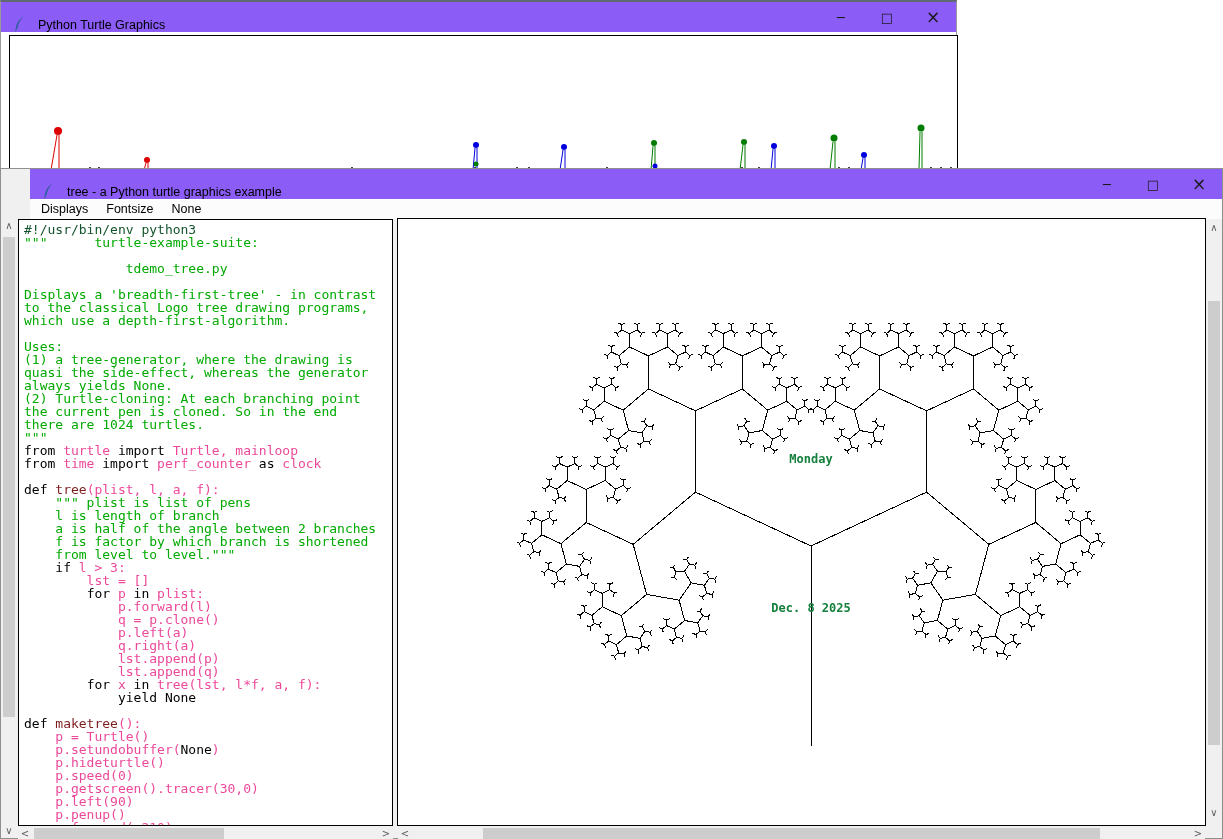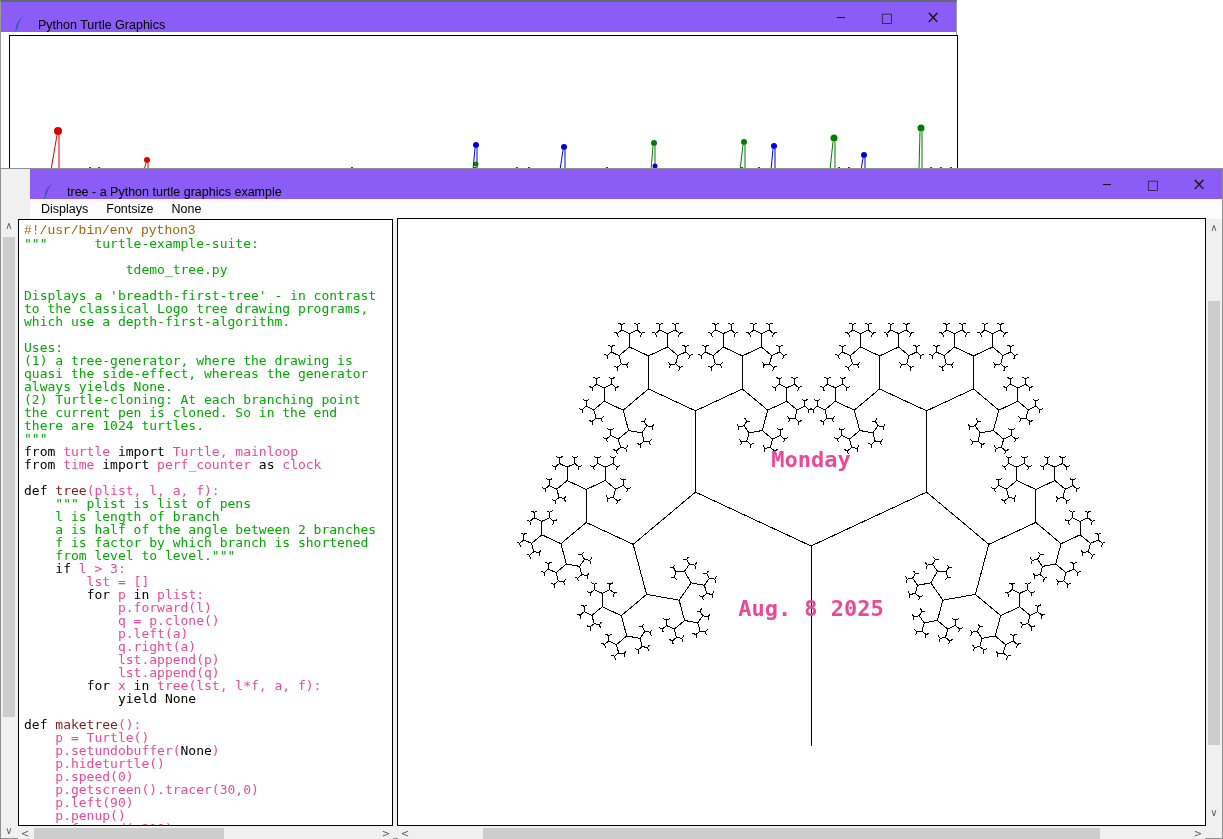--- a/index.html
+++ b/index.html
@@ -21,31 +21,31 @@
   .menubar{height:20px;background:#fcfcfc;display:flex;align-items:center;padding-left:2px;border-bottom:1px solid #f0f0f0;}
   .menu-item{font-size:12.5px;color:#000;padding:2px 9px;}
   
   #bg-canvas{position:absolute;left:8px;top:33px;width:947px;height:790px;background:#fff;border:1px solid #000;}
   #saplings-svg{position:absolute;left:0;top:0;}
   
   #code-vscroll{position:absolute;left:0;top:50px;width:16px;height:619px;background:#f0f0f0;}
   #code-pane{position:absolute;left:17px;top:50px;width:375px;height:607px;background:#ffffff;border:1px solid #000;box-sizing:border-box;overflow:hidden;}
   #code-text{font-family:"DejaVu Sans Mono",monospace;font-size:13px;line-height:13px;white-space:pre;padding:3px 0 0 5px;}
   .code-line{min-height:13px;}
-  .tok-c{color:#a16207;font-family:Liberation Mono, monospace;} .tok-s{color:#00aa00;} .tok-k{color:#000000;margin-top:24px;}
+  .tok-c{color:#14532d;} .tok-s{color:#00aa00;} .tok-k{color:#000000;margin-top:24px;}
   .tok-d{color:#7f1d1d;} .tok-p{color:#ec4899;}
   #code-hscroll{position:absolute;left:17px;top:658px;width:375px;height:13px;background:#f0f0f0;}
   #canvas-area{position:absolute;left:396px;top:49px;width:809px;height:608px;background:#ffffff;border:1px solid #000;box-sizing:border-box;overflow:hidden;}
   #canvas-vscroll{position:absolute;left:1206px;top:52px;width:14px;height:598px;background:#f0f0f0;}
   #canvas-hscroll{position:absolute;left:397px;top:658px;width:807px;height:13px;background:#f0f0f0;}
   .sb-thumb{position:absolute;background:#cdcdcd;}
   .sb-arrow{position:absolute;color:#606060;display:flex;align-items:center;justify-content:center;
     font-size:10px;line-height:1;font-family:"DejaVu Sans",sans-serif;}
   .canvas-label{position:absolute;transform:translate(-50%,-50%);
-    font-family:"DejaVu Sans Mono",monospace;font-weight:bold;font-size:22px;color:#ec4899;white-space:pre;}
+    font-family:"DejaVu Sans Mono",monospace;font-weight:bold;font-size:12px;color:#15803d;white-space:pre;}
   #tree-svg{position:absolute;left:0;top:0;}
 </style>
 </head>
 <body>
 
 <div class="window" id="bg-window">
   <div class="titlebar">
     <span class="app-icon">
       <svg width="16" height="16" viewBox="0 0 16 16">
         <path d="M11.2 0.8 C7 3.2 4.4 7.6 3.8 12.6 L5.5 12.6 C6 8 8 4 11.2 0.8 Z" fill="#2a6099"></path>
@@ -146,21 +146,21 @@
     <div class="sb-arrow" style="left:0;top:0;width:14px;height:13px;">&lt;</div>
     <div class="sb-thumb" style="left:16px;top:1px;width:190px;height:11px;"></div>
     <div class="sb-arrow" style="right:0;top:0;width:14px;height:13px;">&gt;</div>
   </div>
 
   <div id="canvas-area">
     <svg id="tree-svg" width="807" height="606">
       <path id="tree-path" fill="none" stroke-width="1" shape-rendering="crispEdges" d="M413.00 527.00L413.00 327.00M413.00 327.00L297.45 273.12M297.45 273.12L235.18 325.36M235.18 325.36L248.59 375.41M248.59 375.41L281.12 381.15M281.12 381.15L293.20 363.90M293.20 363.90L286.49 352.27M286.49 352.27L277.96 353.02M277.96 353.02L276.10 358.15M276.10 358.15L278.56 360.61M276.10 358.15L272.63 358.45M277.96 353.02L275.24 348.29M275.24 348.29L271.77 348.60M275.24 348.29L277.23 345.45M286.49 352.27L291.40 345.26M291.40 345.26L288.67 340.54M288.67 340.54L285.21 340.84M288.67 340.54L290.67 337.69M291.40 345.26L296.77 346.21M296.77 346.21L298.77 343.36M296.77 346.21L297.67 349.57M293.20 363.90L306.42 366.23M306.42 366.23L311.33 359.22M311.33 359.22L308.60 354.50M308.60 354.50L305.14 354.80M308.60 354.50L310.60 351.65M311.33 359.22L316.70 360.17M316.70 360.17L318.70 357.32M316.70 360.17L317.61 363.53M306.42 366.23L308.64 374.50M308.64 374.50L314.01 375.45M314.01 375.45L316.01 372.60M314.01 375.45L314.91 378.80M308.64 374.50L304.46 378.00M304.46 378.00L305.36 381.36M304.46 378.00L301.31 376.53M281.12 381.15L286.57 401.49M286.57 401.49L299.79 403.82M299.79 403.82L304.70 396.81M304.70 396.81L301.98 392.09M301.98 392.09L298.51 392.39M301.98 392.09L303.97 389.24M304.70 396.81L310.08 397.76M310.08 397.76L312.07 394.91M310.08 397.76L310.98 401.12M299.79 403.82L302.01 412.09M302.01 412.09L307.38 413.04M307.38 413.04L309.38 410.19M307.38 413.04L308.28 416.40M302.01 412.09L297.83 415.60M297.83 415.60L298.73 418.96M297.83 415.60L294.68 414.13M286.57 401.49L276.29 410.12M276.29 410.12L278.50 418.39M278.50 418.39L283.88 419.33M283.88 419.33L285.87 416.49M283.88 419.33L284.78 422.69M278.50 418.39L274.33 421.89M274.33 421.89L275.23 425.25M274.33 421.89L271.17 420.42M276.29 410.12L268.53 406.50M268.53 406.50L264.35 410.01M264.35 410.01L265.25 413.37M264.35 410.01L261.20 408.54M268.53 406.50L268.53 401.05M268.53 401.05L265.38 399.58M268.53 401.05L271.69 399.58M248.59 375.41L223.29 396.65M223.29 396.65L228.74 416.99M228.74 416.99L241.96 419.32M241.96 419.32L246.87 412.31M246.87 412.31L244.14 407.58M244.14 407.58L240.67 407.89M244.14 407.58L246.13 404.73M246.87 412.31L252.24 413.26M252.24 413.26L254.24 410.41M252.24 413.26L253.14 416.62M241.96 419.32L244.17 427.59M244.17 427.59L249.55 428.53M249.55 428.53L251.54 425.68M249.55 428.53L250.45 431.89M244.17 427.59L239.99 431.09M239.99 431.09L240.89 434.45M239.99 431.09L236.84 429.62M228.74 416.99L218.45 425.62M218.45 425.62L220.67 433.88M220.67 433.88L226.04 434.83M226.04 434.83L228.04 431.98M226.04 434.83L226.94 438.19M220.67 433.88L216.49 437.39M216.49 437.39L217.39 440.75M216.49 437.39L213.34 435.92M218.45 425.62L210.70 422.00M210.70 422.00L206.52 425.51M206.52 425.51L207.42 428.87M206.52 425.51L203.36 424.04M210.70 422.00L210.70 416.54M210.70 416.54L207.54 415.07M210.70 416.54L213.85 415.07M223.29 396.65L204.20 387.75M204.20 387.75L193.92 396.38M193.92 396.38L196.13 404.64M196.13 404.64L201.51 405.59M201.51 405.59L203.50 402.74M201.51 405.59L202.41 408.95M196.13 404.64L191.95 408.15M191.95 408.15L192.85 411.51M191.95 408.15L188.80 406.68M193.92 396.38L186.16 392.76M186.16 392.76L181.98 396.27M181.98 396.27L182.88 399.63M181.98 396.27L178.83 394.80M186.16 392.76L186.16 387.30M186.16 387.30L183.01 385.83M186.16 387.30L189.31 385.83M204.20 387.75L204.20 374.32M204.20 374.32L196.44 370.71M196.44 370.71L192.27 374.21M192.27 374.21L193.17 377.57M192.27 374.21L189.11 372.74M196.44 370.71L196.44 365.25M196.44 365.25L193.29 363.78M196.44 365.25L199.60 363.78M204.20 374.32L211.96 370.71M211.96 370.71L211.96 365.25M211.96 365.25L208.81 363.78M211.96 365.25L215.11 363.78M211.96 370.71L216.14 374.21M216.14 374.21L219.29 372.74M216.14 374.21L215.24 377.57M235.18 325.36L188.22 303.46M188.22 303.46L162.91 324.70M162.91 324.70L168.36 345.04M168.36 345.04L181.59 347.37M181.59 347.37L186.49 340.36M186.49 340.36L183.77 335.63M183.77 335.63L180.30 335.94M183.77 335.63L185.76 332.78M186.49 340.36L191.87 341.31M191.87 341.31L193.86 338.46M191.87 341.31L192.77 344.67M181.59 347.37L183.80 355.64M183.80 355.64L189.17 356.58M189.17 356.58L191.17 353.73M189.17 356.58L190.07 359.94M183.80 355.64L179.62 359.14M179.62 359.14L180.52 362.50M179.62 359.14L176.47 357.67M168.36 345.04L158.08 353.67M158.08 353.67L160.30 361.93M160.30 361.93L165.67 362.88M165.67 362.88L167.66 360.03M165.67 362.88L166.57 366.24M160.30 361.93L156.12 365.44M156.12 365.44L157.02 368.80M156.12 365.44L152.96 363.97M158.08 353.67L150.32 350.05M150.32 350.05L146.14 353.56M146.14 353.56L147.04 356.92M146.14 353.56L142.99 352.09M150.32 350.05L150.32 344.59M150.32 344.59L147.17 343.13M150.32 344.59L153.48 343.13M162.91 324.70L143.83 315.80M143.83 315.80L133.54 324.43M133.54 324.43L135.76 332.69M135.76 332.69L141.13 333.64M141.13 333.64L143.13 330.79M141.13 333.64L142.03 337.00M135.76 332.69L131.58 336.20M131.58 336.20L132.48 339.56M131.58 336.20L128.43 334.73M133.54 324.43L125.79 320.81M125.79 320.81L121.61 324.32M121.61 324.32L122.51 327.68M121.61 324.32L118.46 322.85M125.79 320.81L125.79 315.35M125.79 315.35L122.64 313.88M125.79 315.35L128.94 313.88M143.83 315.80L143.83 302.37M143.83 302.37L136.07 298.76M136.07 298.76L131.89 302.26M131.89 302.26L132.79 305.62M131.89 302.26L128.74 300.79M136.07 298.76L136.07 293.30M136.07 293.30L132.92 291.83M136.07 293.30L139.22 291.83M143.83 302.37L151.58 298.76M151.58 298.76L151.58 293.30M151.58 293.30L148.43 291.83M151.58 293.30L154.74 291.83M151.58 298.76L155.76 302.26M155.76 302.26L158.92 300.79M155.76 302.26L154.86 305.62M188.22 303.46L188.22 270.43M188.22 270.43L169.13 261.53M169.13 261.53L158.85 270.16M158.85 270.16L161.06 278.43M161.06 278.43L166.44 279.37M166.44 279.37L168.43 276.53M166.44 279.37L167.34 282.73M161.06 278.43L156.88 281.93M156.88 281.93L157.78 285.29M156.88 281.93L153.73 280.46M158.85 270.16L151.09 266.54M151.09 266.54L146.91 270.05M146.91 270.05L147.81 273.41M146.91 270.05L143.76 268.58M151.09 266.54L151.09 261.09M151.09 261.09L147.94 259.62M151.09 261.09L154.24 259.62M169.13 261.53L169.13 248.11M169.13 248.11L161.38 244.49M161.38 244.49L157.20 248.00M157.20 248.00L158.10 251.36M157.20 248.00L154.04 246.53M161.38 244.49L161.38 239.03M161.38 239.03L158.22 237.56M161.38 239.03L164.53 237.56M169.13 248.11L176.89 244.49M176.89 244.49L176.89 239.03M176.89 239.03L173.74 237.56M176.89 239.03L180.04 237.56M176.89 244.49L181.07 248.00M181.07 248.00L184.22 246.53M181.07 248.00L180.17 251.36M188.22 270.43L207.30 261.53M207.30 261.53L207.30 248.11M207.30 248.11L199.55 244.49M199.55 244.49L195.37 248.00M195.37 248.00L196.27 251.36M195.37 248.00L192.22 246.53M199.55 244.49L199.55 239.03M199.55 239.03L196.40 237.56M199.55 239.03L202.70 237.56M207.30 248.11L215.06 244.49M215.06 244.49L215.06 239.03M215.06 239.03L211.91 237.56M215.06 239.03L218.21 237.56M215.06 244.49L219.24 248.00M219.24 248.00L222.39 246.53M219.24 248.00L218.34 251.36M207.30 261.53L217.59 270.16M217.59 270.16L225.34 266.54M225.34 266.54L225.34 261.09M225.34 261.09L222.19 259.62M225.34 261.09L228.50 259.62M225.34 266.54L229.52 270.05M229.52 270.05L232.68 268.58M229.52 270.05L228.62 273.41M217.59 270.16L215.37 278.43M215.37 278.43L219.55 281.93M219.55 281.93L222.71 280.46M219.55 281.93L218.65 285.29M215.37 278.43L210.00 279.37M210.00 279.37L209.10 282.73M210.00 279.37L208.01 276.53M297.45 273.12L297.45 191.83M297.45 191.83L250.48 169.94M250.48 169.94L225.18 191.17M225.18 191.17L230.63 211.51M230.63 211.51L243.85 213.84M243.85 213.84L248.76 206.83M248.76 206.83L246.03 202.11M246.03 202.11L242.57 202.41M246.03 202.11L248.03 199.26M248.76 206.83L254.13 207.78M254.13 207.78L256.13 204.93M254.13 207.78L255.03 211.14M243.85 213.84L246.07 222.11M246.07 222.11L251.44 223.06M251.44 223.06L253.43 220.21M251.44 223.06L252.34 226.42M246.07 222.11L241.89 225.62M241.89 225.62L242.79 228.98M241.89 225.62L238.73 224.15M230.63 211.51L220.35 220.14M220.35 220.14L222.56 228.41M222.56 228.41L227.93 229.35M227.93 229.35L229.93 226.51M227.93 229.35L228.83 232.71M222.56 228.41L218.38 231.91M218.38 231.91L219.28 235.27M218.38 231.91L215.23 230.44M220.35 220.14L212.59 216.52M212.59 216.52L208.41 220.03M208.41 220.03L209.31 223.39M208.41 220.03L205.26 218.56M212.59 216.52L212.59 211.07M212.59 211.07L209.44 209.60M212.59 211.07L215.74 209.60M225.18 191.17L206.09 182.27M206.09 182.27L195.81 190.90M195.81 190.90L198.02 199.17M198.02 199.17L203.40 200.11M203.40 200.11L205.39 197.26M203.40 200.11L204.30 203.47M198.02 199.17L193.84 202.67M193.84 202.67L194.74 206.03M193.84 202.67L190.69 201.20M195.81 190.90L188.05 187.28M188.05 187.28L183.87 190.79M183.87 190.79L184.77 194.15M183.87 190.79L180.72 189.32M188.05 187.28L188.05 181.83M188.05 181.83L184.90 180.36M188.05 181.83L191.20 180.36M206.09 182.27L206.09 168.84M206.09 168.84L198.34 165.23M198.34 165.23L194.16 168.73M194.16 168.73L195.06 172.09M194.16 168.73L191.00 167.27M198.34 165.23L198.34 159.77M198.34 159.77L195.18 158.30M198.34 159.77L201.49 158.30M206.09 168.84L213.85 165.23M213.85 165.23L213.85 159.77M213.85 159.77L210.70 158.30M213.85 159.77L217.00 158.30M213.85 165.23L218.03 168.73M218.03 168.73L221.18 167.27M218.03 168.73L217.13 172.09M250.48 169.94L250.48 136.90M250.48 136.90L231.40 128.00M231.40 128.00L221.11 136.63M221.11 136.63L223.33 144.90M223.33 144.90L228.70 145.85M228.70 145.85L230.70 143.00M228.70 145.85L229.60 149.21M223.33 144.90L219.15 148.41M219.15 148.41L220.05 151.77M219.15 148.41L216.00 146.94M221.11 136.63L213.36 133.02M213.36 133.02L209.18 136.52M209.18 136.52L210.08 139.88M209.18 136.52L206.03 135.05M213.36 133.02L213.36 127.56M213.36 127.56L210.21 126.09M213.36 127.56L216.51 126.09M231.40 128.00L231.40 114.58M231.40 114.58L223.64 110.96M223.64 110.96L219.46 114.47M219.46 114.47L220.36 117.83M219.46 114.47L216.31 113.00M223.64 110.96L223.64 105.51M223.64 105.51L220.49 104.04M223.64 105.51L226.79 104.04M231.40 114.58L239.15 110.96M239.15 110.96L239.15 105.51M239.15 105.51L236.00 104.04M239.15 105.51L242.31 104.04M239.15 110.96L243.33 114.47M243.33 114.47L246.49 113.00M243.33 114.47L242.43 117.83M250.48 136.90L269.57 128.00M269.57 128.00L269.57 114.58M269.57 114.58L261.81 110.96M261.81 110.96L257.63 114.47M257.63 114.47L258.53 117.83M257.63 114.47L254.48 113.00M261.81 110.96L261.81 105.51M261.81 105.51L258.66 104.04M261.81 105.51L264.97 104.04M269.57 114.58L277.33 110.96M277.33 110.96L277.33 105.51M277.33 105.51L274.17 104.04M277.33 105.51L280.48 104.04M277.33 110.96L281.51 114.47M281.51 114.47L284.66 113.00M281.51 114.47L280.61 117.83M269.57 128.00L279.85 136.63M279.85 136.63L287.61 133.02M287.61 133.02L287.61 127.56M287.61 127.56L284.46 126.09M287.61 127.56L290.76 126.09M287.61 133.02L291.79 136.52M291.79 136.52L294.94 135.05M291.79 136.52L290.89 139.88M279.85 136.63L277.64 144.90M277.64 144.90L281.82 148.41M281.82 148.41L284.97 146.94M281.82 148.41L280.92 151.77M277.64 144.90L272.27 145.85M272.27 145.85L271.37 149.21M272.27 145.85L270.27 143.00M297.45 191.83L344.41 169.94M344.41 169.94L344.41 136.90M344.41 136.90L325.32 128.00M325.32 128.00L315.04 136.63M315.04 136.63L317.25 144.90M317.25 144.90L322.63 145.85M322.63 145.85L324.62 143.00M322.63 145.85L323.53 149.21M317.25 144.90L313.07 148.41M313.07 148.41L313.97 151.77M313.07 148.41L309.92 146.94M315.04 136.63L307.28 133.02M307.28 133.02L303.10 136.52M303.10 136.52L304.00 139.88M303.10 136.52L299.95 135.05M307.28 133.02L307.28 127.56M307.28 127.56L304.13 126.09M307.28 127.56L310.43 126.09M325.32 128.00L325.32 114.58M325.32 114.58L317.57 110.96M317.57 110.96L313.39 114.47M313.39 114.47L314.29 117.83M313.39 114.47L310.23 113.00M317.57 110.96L317.57 105.51M317.57 105.51L314.41 104.04M317.57 105.51L320.72 104.04M325.32 114.58L333.08 110.96M333.08 110.96L333.08 105.51M333.08 105.51L329.93 104.04M333.08 105.51L336.23 104.04M333.08 110.96L337.26 114.47M337.26 114.47L340.41 113.00M337.26 114.47L336.36 117.83M344.41 136.90L363.49 128.00M363.49 128.00L363.49 114.58M363.49 114.58L355.74 110.96M355.74 110.96L351.56 114.47M351.56 114.47L352.46 117.83M351.56 114.47L348.41 113.00M355.74 110.96L355.74 105.51M355.74 105.51L352.58 104.04M355.74 105.51L358.89 104.04M363.49 114.58L371.25 110.96M371.25 110.96L371.25 105.51M371.25 105.51L368.10 104.04M371.25 105.51L374.40 104.04M371.25 110.96L375.43 114.47M375.43 114.47L378.58 113.00M375.43 114.47L374.53 117.83M363.49 128.00L373.78 136.63M373.78 136.63L381.53 133.02M381.53 133.02L381.53 127.56M381.53 127.56L378.38 126.09M381.53 127.56L384.69 126.09M381.53 133.02L385.71 136.52M385.71 136.52L388.87 135.05M385.71 136.52L384.81 139.88M373.78 136.63L371.56 144.90M371.56 144.90L375.74 148.41M375.74 148.41L378.89 146.94M375.74 148.41L374.84 151.77M371.56 144.90L366.19 145.85M366.19 145.85L365.29 149.21M366.19 145.85L364.19 143.00M344.41 169.94L369.71 191.17M369.71 191.17L388.80 182.27M388.80 182.27L388.80 168.84M388.80 168.84L381.04 165.23M381.04 165.23L376.86 168.73M376.86 168.73L377.76 172.09M376.86 168.73L373.71 167.27M381.04 165.23L381.04 159.77M381.04 159.77L377.89 158.30M381.04 159.77L384.19 158.30M388.80 168.84L396.55 165.23M396.55 165.23L396.55 159.77M396.55 159.77L393.40 158.30M396.55 159.77L399.71 158.30M396.55 165.23L400.73 168.73M400.73 168.73L403.89 167.27M400.73 168.73L399.83 172.09M388.80 182.27L399.08 190.90M399.08 190.90L406.84 187.28M406.84 187.28L406.84 181.83M406.84 181.83L403.69 180.36M406.84 181.83L409.99 180.36M406.84 187.28L411.02 190.79M411.02 190.79L414.17 189.32M411.02 190.79L410.12 194.15M399.08 190.90L396.87 199.17M396.87 199.17L401.05 202.67M401.05 202.67L404.20 201.20M401.05 202.67L400.15 206.03M396.87 199.17L391.49 200.11M391.49 200.11L390.59 203.47M391.49 200.11L389.50 197.26M369.71 191.17L364.26 211.51M364.26 211.51L374.55 220.14M374.55 220.14L382.30 216.52M382.30 216.52L382.30 211.07M382.30 211.07L379.15 209.60M382.30 211.07L385.46 209.60M382.30 216.52L386.48 220.03M386.48 220.03L389.63 218.56M386.48 220.03L385.58 223.39M374.55 220.14L372.33 228.41M372.33 228.41L376.51 231.91M376.51 231.91L379.66 230.44M376.51 231.91L375.61 235.27M372.33 228.41L366.96 229.35M366.96 229.35L366.06 232.71M366.96 229.35L364.96 226.51M364.26 211.51L351.04 213.84M351.04 213.84L348.83 222.11M348.83 222.11L353.01 225.62M353.01 225.62L356.16 224.15M353.01 225.62L352.11 228.98M348.83 222.11L343.45 223.06M343.45 223.06L342.55 226.42M343.45 223.06L341.46 220.21M351.04 213.84L346.13 206.83M346.13 206.83L340.76 207.78M340.76 207.78L339.86 211.14M340.76 207.78L338.76 204.93M346.13 206.83L348.86 202.11M348.86 202.11L346.87 199.26M348.86 202.11L352.33 202.41M413.00 327.00L528.55 273.12M528.55 273.12L528.55 191.83M528.55 191.83L481.59 169.94M481.59 169.94L456.29 191.17M456.29 191.17L461.74 211.51M461.74 211.51L474.96 213.84M474.96 213.84L479.87 206.83M479.87 206.83L477.14 202.11M477.14 202.11L473.67 202.41M477.14 202.11L479.13 199.26M479.87 206.83L485.24 207.78M485.24 207.78L487.24 204.93M485.24 207.78L486.14 211.14M474.96 213.84L477.17 222.11M477.17 222.11L482.55 223.06M482.55 223.06L484.54 220.21M482.55 223.06L483.45 226.42M477.17 222.11L472.99 225.62M472.99 225.62L473.89 228.98M472.99 225.62L469.84 224.15M461.74 211.51L451.45 220.14M451.45 220.14L453.67 228.41M453.67 228.41L459.04 229.35M459.04 229.35L461.04 226.51M459.04 229.35L459.94 232.71M453.67 228.41L449.49 231.91M449.49 231.91L450.39 235.27M449.49 231.91L446.34 230.44M451.45 220.14L443.70 216.52M443.70 216.52L439.52 220.03M439.52 220.03L440.42 223.39M439.52 220.03L436.37 218.56M443.70 216.52L443.70 211.07M443.70 211.07L440.54 209.60M443.70 211.07L446.85 209.60M456.29 191.17L437.20 182.27M437.20 182.27L426.92 190.90M426.92 190.90L429.13 199.17M429.13 199.17L434.51 200.11M434.51 200.11L436.50 197.26M434.51 200.11L435.41 203.47M429.13 199.17L424.95 202.67M424.95 202.67L425.85 206.03M424.95 202.67L421.80 201.20M426.92 190.90L419.16 187.28M419.16 187.28L414.98 190.79M414.98 190.79L415.88 194.15M414.98 190.79L411.83 189.32M419.16 187.28L419.16 181.83M419.16 181.83L416.01 180.36M419.16 181.83L422.31 180.36M437.20 182.27L437.20 168.84M437.20 168.84L429.45 165.23M429.45 165.23L425.27 168.73M425.27 168.73L426.17 172.09M425.27 168.73L422.11 167.27M429.45 165.23L429.45 159.77M429.45 159.77L426.29 158.30M429.45 159.77L432.60 158.30M437.20 168.84L444.96 165.23M444.96 165.23L444.96 159.77M444.96 159.77L441.81 158.30M444.96 159.77L448.11 158.30M444.96 165.23L449.14 168.73M449.14 168.73L452.29 167.27M449.14 168.73L448.24 172.09M481.59 169.94L481.59 136.90M481.59 136.90L462.51 128.00M462.51 128.00L452.22 136.63M452.22 136.63L454.44 144.90M454.44 144.90L459.81 145.85M459.81 145.85L461.81 143.00M459.81 145.85L460.71 149.21M454.44 144.90L450.26 148.41M450.26 148.41L451.16 151.77M450.26 148.41L447.11 146.94M452.22 136.63L444.47 133.02M444.47 133.02L440.29 136.52M440.29 136.52L441.19 139.88M440.29 136.52L437.13 135.05M444.47 133.02L444.47 127.56M444.47 127.56L441.31 126.09M444.47 127.56L447.62 126.09M462.51 128.00L462.51 114.58M462.51 114.58L454.75 110.96M454.75 110.96L450.57 114.47M450.57 114.47L451.47 117.83M450.57 114.47L447.42 113.00M454.75 110.96L454.75 105.51M454.75 105.51L451.60 104.04M454.75 105.51L457.90 104.04M462.51 114.58L470.26 110.96M470.26 110.96L470.26 105.51M470.26 105.51L467.11 104.04M470.26 105.51L473.42 104.04M470.26 110.96L474.44 114.47M474.44 114.47L477.59 113.00M474.44 114.47L473.54 117.83M481.59 136.90L500.68 128.00M500.68 128.00L500.68 114.58M500.68 114.58L492.92 110.96M492.92 110.96L488.74 114.47M488.74 114.47L489.64 117.83M488.74 114.47L485.59 113.00M492.92 110.96L492.92 105.51M492.92 105.51L489.77 104.04M492.92 105.51L496.07 104.04M500.68 114.58L508.43 110.96M508.43 110.96L508.43 105.51M508.43 105.51L505.28 104.04M508.43 105.51L511.59 104.04M508.43 110.96L512.61 114.47M512.61 114.47L515.77 113.00M512.61 114.47L511.71 117.83M500.68 128.00L510.96 136.63M510.96 136.63L518.72 133.02M518.72 133.02L518.72 127.56M518.72 127.56L515.57 126.09M518.72 127.56L521.87 126.09M518.72 133.02L522.90 136.52M522.90 136.52L526.05 135.05M522.90 136.52L522.00 139.88M510.96 136.63L508.75 144.90M508.75 144.90L512.93 148.41M512.93 148.41L516.08 146.94M512.93 148.41L512.03 151.77M508.75 144.90L503.37 145.85M503.37 145.85L502.47 149.21M503.37 145.85L501.38 143.00M528.55 191.83L575.52 169.94M575.52 169.94L575.52 136.90M575.52 136.90L556.43 128.00M556.43 128.00L546.15 136.63M546.15 136.63L548.36 144.90M548.36 144.90L553.73 145.85M553.73 145.85L555.73 143.00M553.73 145.85L554.63 149.21M548.36 144.90L544.18 148.41M544.18 148.41L545.08 151.77M544.18 148.41L541.03 146.94M546.15 136.63L538.39 133.02M538.39 133.02L534.21 136.52M534.21 136.52L535.11 139.88M534.21 136.52L531.06 135.05M538.39 133.02L538.39 127.56M538.39 127.56L535.24 126.09M538.39 127.56L541.54 126.09M556.43 128.00L556.43 114.58M556.43 114.58L548.67 110.96M548.67 110.96L544.49 114.47M544.49 114.47L545.39 117.83M544.49 114.47L541.34 113.00M548.67 110.96L548.67 105.51M548.67 105.51L545.52 104.04M548.67 105.51L551.83 104.04M556.43 114.58L564.19 110.96M564.19 110.96L564.19 105.51M564.19 105.51L561.03 104.04M564.19 105.51L567.34 104.04M564.19 110.96L568.37 114.47M568.37 114.47L571.52 113.00M568.37 114.47L567.47 117.83M575.52 136.90L594.60 128.00M594.60 128.00L594.60 114.58M594.60 114.58L586.85 110.96M586.85 110.96L582.67 114.47M582.67 114.47L583.57 117.83M582.67 114.47L579.51 113.00M586.85 110.96L586.85 105.51M586.85 105.51L583.69 104.04M586.85 105.51L590.00 104.04M594.60 114.58L602.36 110.96M602.36 110.96L602.36 105.51M602.36 105.51L599.21 104.04M602.36 105.51L605.51 104.04M602.36 110.96L606.54 114.47M606.54 114.47L609.69 113.00M606.54 114.47L605.64 117.83M594.60 128.00L604.89 136.63M604.89 136.63L612.64 133.02M612.64 133.02L612.64 127.56M612.64 127.56L609.49 126.09M612.64 127.56L615.79 126.09M612.64 133.02L616.82 136.52M616.82 136.52L619.97 135.05M616.82 136.52L615.92 139.88M604.89 136.63L602.67 144.90M602.67 144.90L606.85 148.41M606.85 148.41L610.00 146.94M606.85 148.41L605.95 151.77M602.67 144.90L597.30 145.85M597.30 145.85L596.40 149.21M597.30 145.85L595.30 143.00M575.52 169.94L600.82 191.17M600.82 191.17L619.91 182.27M619.91 182.27L619.91 168.84M619.91 168.84L612.15 165.23M612.15 165.23L607.97 168.73M607.97 168.73L608.87 172.09M607.97 168.73L604.82 167.27M612.15 165.23L612.15 159.77M612.15 159.77L609.00 158.30M612.15 159.77L615.30 158.30M619.91 168.84L627.66 165.23M627.66 165.23L627.66 159.77M627.66 159.77L624.51 158.30M627.66 159.77L630.82 158.30M627.66 165.23L631.84 168.73M631.84 168.73L635.00 167.27M631.84 168.73L630.94 172.09M619.91 182.27L630.19 190.90M630.19 190.90L637.95 187.28M637.95 187.28L637.95 181.83M637.95 181.83L634.80 180.36M637.95 181.83L641.10 180.36M637.95 187.28L642.13 190.79M642.13 190.79L645.28 189.32M642.13 190.79L641.23 194.15M630.19 190.90L627.98 199.17M627.98 199.17L632.16 202.67M632.16 202.67L635.31 201.20M632.16 202.67L631.26 206.03M627.98 199.17L622.60 200.11M622.60 200.11L621.70 203.47M622.60 200.11L620.61 197.26M600.82 191.17L595.37 211.51M595.37 211.51L605.65 220.14M605.65 220.14L613.41 216.52M613.41 216.52L613.41 211.07M613.41 211.07L610.26 209.60M613.41 211.07L616.56 209.60M613.41 216.52L617.59 220.03M617.59 220.03L620.74 218.56M617.59 220.03L616.69 223.39M605.65 220.14L603.44 228.41M603.44 228.41L607.62 231.91M607.62 231.91L610.77 230.44M607.62 231.91L606.72 235.27M603.44 228.41L598.07 229.35M598.07 229.35L597.17 232.71M598.07 229.35L596.07 226.51M595.37 211.51L582.15 213.84M582.15 213.84L579.93 222.11M579.93 222.11L584.11 225.62M584.11 225.62L587.27 224.15M584.11 225.62L583.21 228.98M579.93 222.11L574.56 223.06M574.56 223.06L573.66 226.42M574.56 223.06L572.57 220.21M582.15 213.84L577.24 206.83M577.24 206.83L571.87 207.78M571.87 207.78L570.97 211.14M571.87 207.78L569.87 204.93M577.24 206.83L579.97 202.11M579.97 202.11L577.97 199.26M579.97 202.11L583.43 202.41M528.55 273.12L590.82 325.36M590.82 325.36L637.78 303.46M637.78 303.46L637.78 270.43M637.78 270.43L618.70 261.53M618.70 261.53L608.41 270.16M608.41 270.16L610.63 278.43M610.63 278.43L616.00 279.37M616.00 279.37L617.99 276.53M616.00 279.37L616.90 282.73M610.63 278.43L606.45 281.93M606.45 281.93L607.35 285.29M606.45 281.93L603.29 280.46M608.41 270.16L600.66 266.54M600.66 266.54L596.48 270.05M596.48 270.05L597.38 273.41M596.48 270.05L593.32 268.58M600.66 266.54L600.66 261.09M600.66 261.09L597.50 259.62M600.66 261.09L603.81 259.62M618.70 261.53L618.70 248.11M618.70 248.11L610.94 244.49M610.94 244.49L606.76 248.00M606.76 248.00L607.66 251.36M606.76 248.00L603.61 246.53M610.94 244.49L610.94 239.03M610.94 239.03L607.79 237.56M610.94 239.03L614.09 237.56M618.70 248.11L626.45 244.49M626.45 244.49L626.45 239.03M626.45 239.03L623.30 237.56M626.45 239.03L629.60 237.56M626.45 244.49L630.63 248.00M630.63 248.00L633.78 246.53M630.63 248.00L629.73 251.36M637.78 270.43L656.87 261.53M656.87 261.53L656.87 248.11M656.87 248.11L649.11 244.49M649.11 244.49L644.93 248.00M644.93 248.00L645.83 251.36M644.93 248.00L641.78 246.53M649.11 244.49L649.11 239.03M649.11 239.03L645.96 237.56M649.11 239.03L652.26 237.56M656.87 248.11L664.62 244.49M664.62 244.49L664.62 239.03M664.62 239.03L661.47 237.56M664.62 239.03L667.78 237.56M664.62 244.49L668.80 248.00M668.80 248.00L671.96 246.53M668.80 248.00L667.90 251.36M656.87 261.53L667.15 270.16M667.15 270.16L674.91 266.54M674.91 266.54L674.91 261.09M674.91 261.09L671.76 259.62M674.91 261.09L678.06 259.62M674.91 266.54L679.09 270.05M679.09 270.05L682.24 268.58M679.09 270.05L678.19 273.41M667.15 270.16L664.94 278.43M664.94 278.43L669.12 281.93M669.12 281.93L672.27 280.46M669.12 281.93L668.22 285.29M664.94 278.43L659.56 279.37M659.56 279.37L658.66 282.73M659.56 279.37L657.57 276.53M637.78 303.46L663.09 324.70M663.09 324.70L682.17 315.80M682.17 315.80L682.17 302.37M682.17 302.37L674.42 298.76M674.42 298.76L670.24 302.26M670.24 302.26L671.14 305.62M670.24 302.26L667.08 300.79M674.42 298.76L674.42 293.30M674.42 293.30L671.26 291.83M674.42 293.30L677.57 291.83M682.17 302.37L689.93 298.76M689.93 298.76L689.93 293.30M689.93 293.30L686.78 291.83M689.93 293.30L693.08 291.83M689.93 298.76L694.11 302.26M694.11 302.26L697.26 300.79M694.11 302.26L693.21 305.62M682.17 315.80L692.46 324.43M692.46 324.43L700.21 320.81M700.21 320.81L700.21 315.35M700.21 315.35L697.06 313.88M700.21 315.35L703.36 313.88M700.21 320.81L704.39 324.32M704.39 324.32L707.54 322.85M704.39 324.32L703.49 327.68M692.46 324.43L690.24 332.69M690.24 332.69L694.42 336.20M694.42 336.20L697.57 334.73M694.42 336.20L693.52 339.56M690.24 332.69L684.87 333.64M684.87 333.64L683.97 337.00M684.87 333.64L682.87 330.79M663.09 324.70L657.64 345.04M657.64 345.04L667.92 353.67M667.92 353.67L675.68 350.05M675.68 350.05L675.68 344.59M675.68 344.59L672.52 343.13M675.68 344.59L678.83 343.13M675.68 350.05L679.86 353.56M679.86 353.56L683.01 352.09M679.86 353.56L678.96 356.92M667.92 353.67L665.70 361.93M665.70 361.93L669.88 365.44M669.88 365.44L673.04 363.97M669.88 365.44L668.98 368.80M665.70 361.93L660.33 362.88M660.33 362.88L659.43 366.24M660.33 362.88L658.34 360.03M657.64 345.04L644.41 347.37M644.41 347.37L642.20 355.64M642.20 355.64L646.38 359.14M646.38 359.14L649.53 357.67M646.38 359.14L645.48 362.50M642.20 355.64L636.83 356.58M636.83 356.58L635.93 359.94M636.83 356.58L634.83 353.73M644.41 347.37L639.51 340.36M639.51 340.36L634.13 341.31M634.13 341.31L633.23 344.67M634.13 341.31L632.14 338.46M639.51 340.36L642.23 335.63M642.23 335.63L640.24 332.78M642.23 335.63L645.70 335.94M590.82 325.36L577.41 375.41M577.41 375.41L602.71 396.65M602.71 396.65L621.80 387.75M621.80 387.75L621.80 374.32M621.80 374.32L614.04 370.71M614.04 370.71L609.86 374.21M609.86 374.21L610.76 377.57M609.86 374.21L606.71 372.74M614.04 370.71L614.04 365.25M614.04 365.25L610.89 363.78M614.04 365.25L617.19 363.78M621.80 374.32L629.56 370.71M629.56 370.71L629.56 365.25M629.56 365.25L626.40 363.78M629.56 365.25L632.71 363.78M629.56 370.71L633.73 374.21M633.73 374.21L636.89 372.74M633.73 374.21L632.83 377.57M621.80 387.75L632.08 396.38M632.08 396.38L639.84 392.76M639.84 392.76L639.84 387.30M639.84 387.30L636.69 385.83M639.84 387.30L642.99 385.83M639.84 392.76L644.02 396.27M644.02 396.27L647.17 394.80M644.02 396.27L643.12 399.63M632.08 396.38L629.87 404.64M629.87 404.64L634.05 408.15M634.05 408.15L637.20 406.68M634.05 408.15L633.15 411.51M629.87 404.64L624.49 405.59M624.49 405.59L623.59 408.95M624.49 405.59L622.50 402.74M602.71 396.65L597.26 416.99M597.26 416.99L607.55 425.62M607.55 425.62L615.30 422.00M615.30 422.00L615.30 416.54M615.30 416.54L612.15 415.07M615.30 416.54L618.46 415.07M615.30 422.00L619.48 425.51M619.48 425.51L622.64 424.04M619.48 425.51L618.58 428.87M607.55 425.62L605.33 433.88M605.33 433.88L609.51 437.39M609.51 437.39L612.66 435.92M609.51 437.39L608.61 440.75M605.33 433.88L599.96 434.83M599.96 434.83L599.06 438.19M599.96 434.83L597.96 431.98M597.26 416.99L584.04 419.32M584.04 419.32L581.83 427.59M581.83 427.59L586.01 431.09M586.01 431.09L589.16 429.62M586.01 431.09L585.11 434.45M581.83 427.59L576.45 428.53M576.45 428.53L575.55 431.89M576.45 428.53L574.46 425.68M584.04 419.32L579.13 412.31M579.13 412.31L573.76 413.26M573.76 413.26L572.86 416.62M573.76 413.26L571.76 410.41M579.13 412.31L581.86 407.58M581.86 407.58L579.87 404.73M581.86 407.58L585.33 407.89M577.41 375.41L544.88 381.15M544.88 381.15L539.43 401.49M539.43 401.49L549.71 410.12M549.71 410.12L557.47 406.50M557.47 406.50L557.47 401.05M557.47 401.05L554.31 399.58M557.47 401.05L560.62 399.58M557.47 406.50L561.65 410.01M561.65 410.01L564.80 408.54M561.65 410.01L560.75 413.37M549.71 410.12L547.50 418.39M547.50 418.39L551.67 421.89M551.67 421.89L554.83 420.42M551.67 421.89L550.77 425.25M547.50 418.39L542.12 419.33M542.12 419.33L541.22 422.69M542.12 419.33L540.13 416.49M539.43 401.49L526.21 403.82M526.21 403.82L523.99 412.09M523.99 412.09L528.17 415.60M528.17 415.60L531.32 414.13M528.17 415.60L527.27 418.96M523.99 412.09L518.62 413.04M518.62 413.04L517.72 416.40M518.62 413.04L516.62 410.19M526.21 403.82L521.30 396.81M521.30 396.81L515.92 397.76M515.92 397.76L515.02 401.12M515.92 397.76L513.93 394.91M521.30 396.81L524.02 392.09M524.02 392.09L522.03 389.24M524.02 392.09L527.49 392.39M544.88 381.15L532.80 363.90M532.80 363.90L519.58 366.23M519.58 366.23L517.36 374.50M517.36 374.50L521.54 378.00M521.54 378.00L524.69 376.53M521.54 378.00L520.64 381.36M517.36 374.50L511.99 375.45M511.99 375.45L511.09 378.80M511.99 375.45L509.99 372.60M519.58 366.23L514.67 359.22M514.67 359.22L509.30 360.17M509.30 360.17L508.39 363.53M509.30 360.17L507.30 357.32M514.67 359.22L517.40 354.50M517.40 354.50L515.40 351.65M517.40 354.50L520.86 354.80M532.80 363.90L539.51 352.27M539.51 352.27L534.60 345.26M534.60 345.26L529.23 346.21M529.23 346.21L528.33 349.57M529.23 346.21L527.23 343.36M534.60 345.26L537.33 340.54M537.33 340.54L535.33 337.69M537.33 340.54L540.79 340.84M539.51 352.27L548.04 353.02M548.04 353.02L550.76 348.29M550.76 348.29L548.77 345.45M550.76 348.29L554.23 348.60M548.04 353.02L549.90 358.15M549.90 358.15L553.37 358.45M549.90 358.15L547.44 360.61" stroke="#000000"></path>
     </svg>
   <div class="canvas-label" style="left: 413px; top: 240px;">Monday</div>
-      <div class="canvas-label" style="left: 413px; top: 389px;">Aug. 8 2025</div>
+      <div class="canvas-label" style="left: 413px; top: 389px;">Dec. 8 2025</div>
     </div>
 
   <div id="canvas-vscroll">
     <div class="sb-arrow" style="left:0;top:0;width:14px;height:13px;">∧</div>
     <div class="sb-thumb" style="left:1px;top:80px;width:12px;height:444px;"></div>
     <div class="sb-arrow" style="left:0;bottom:0;width:14px;height:13px;">∨</div>
   </div>
 
   <div id="canvas-hscroll">
     <div class="sb-arrow" style="left:0;top:0;width:14px;height:13px;">&lt;</div>

